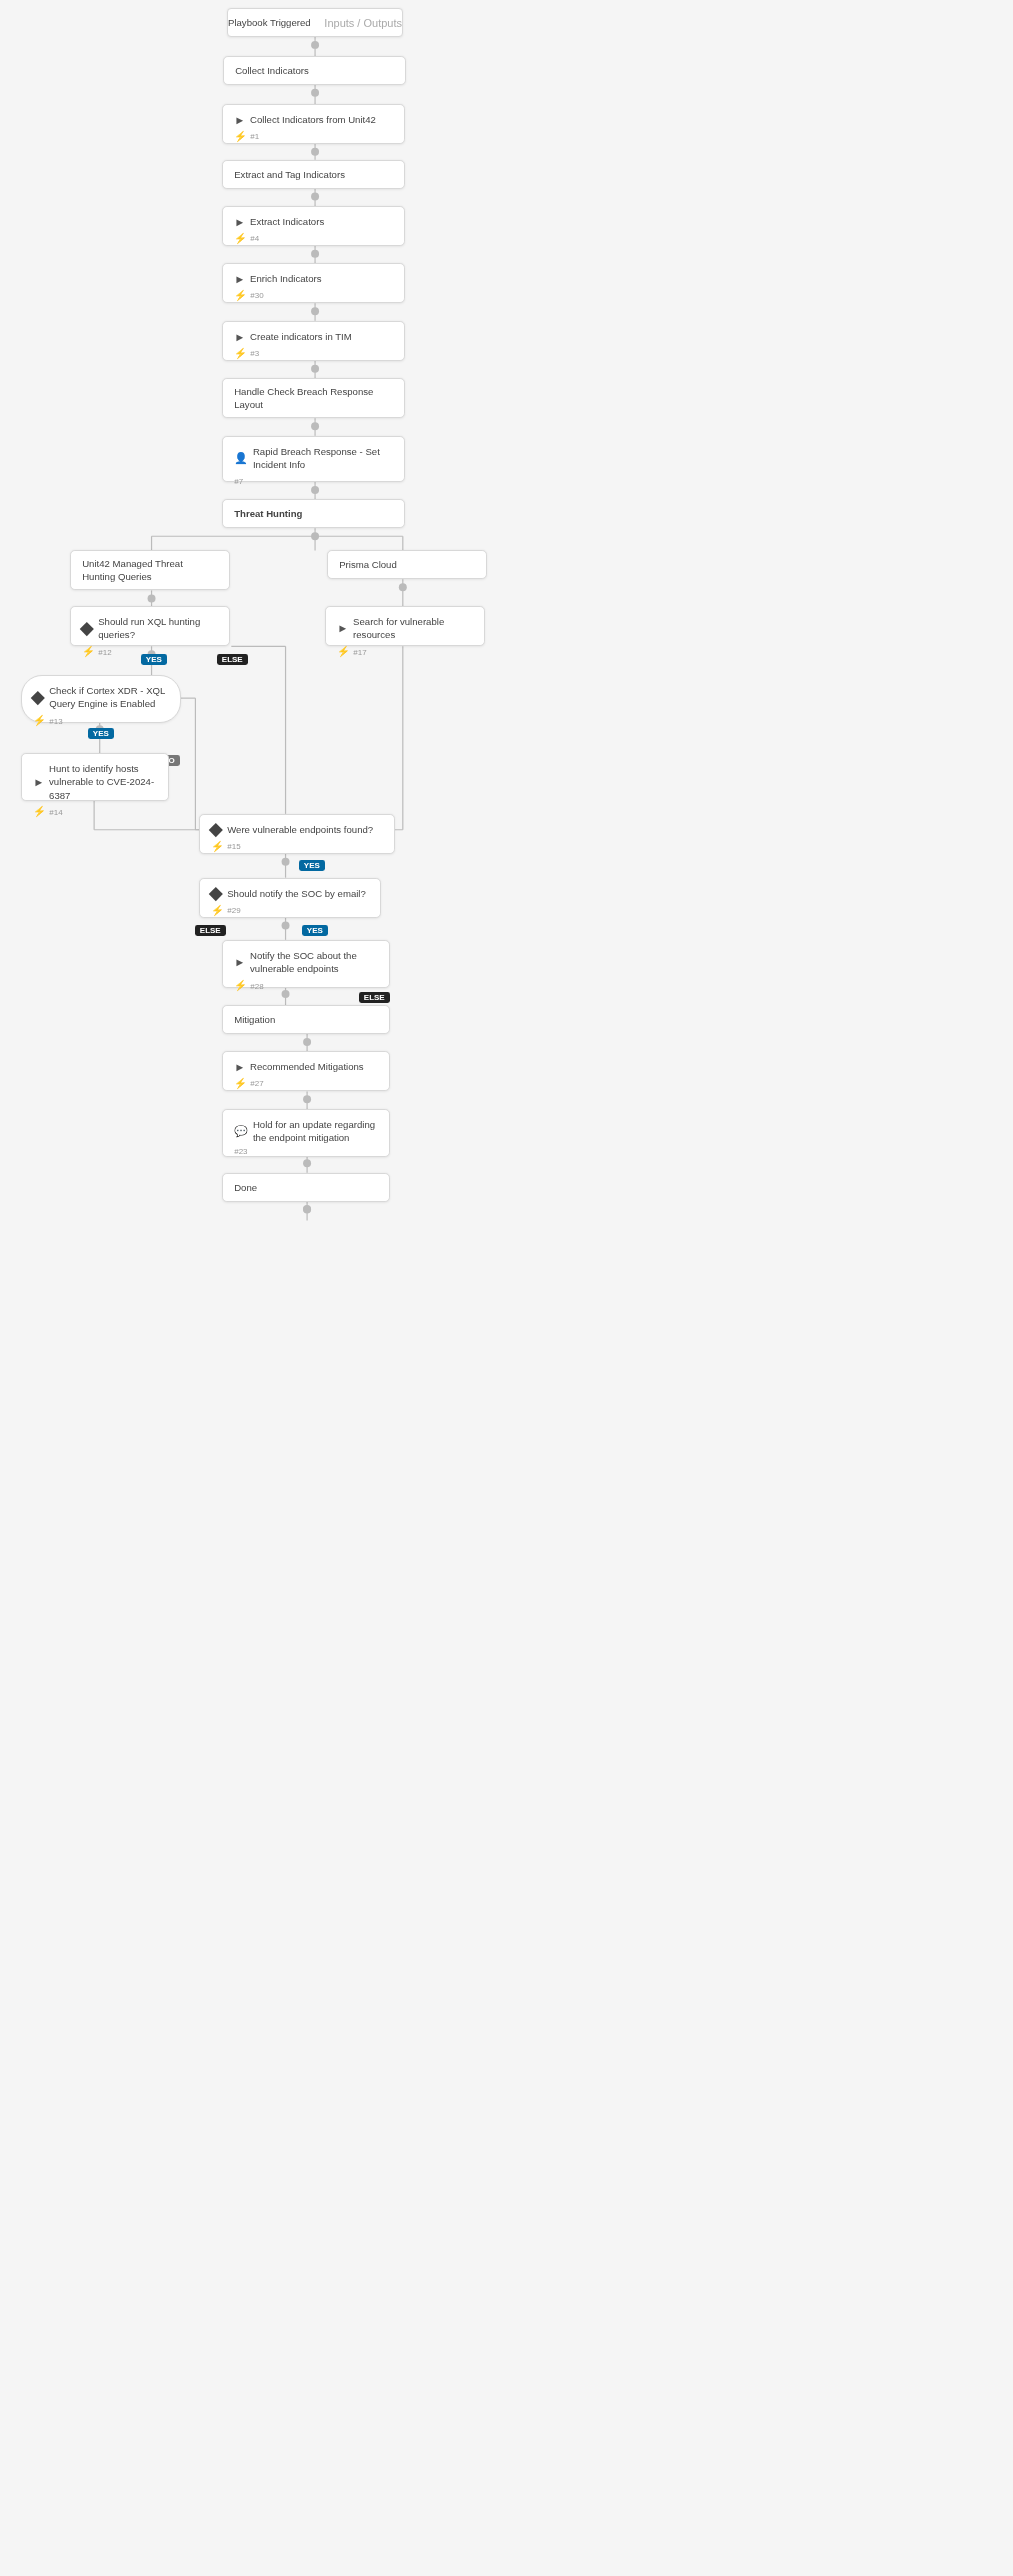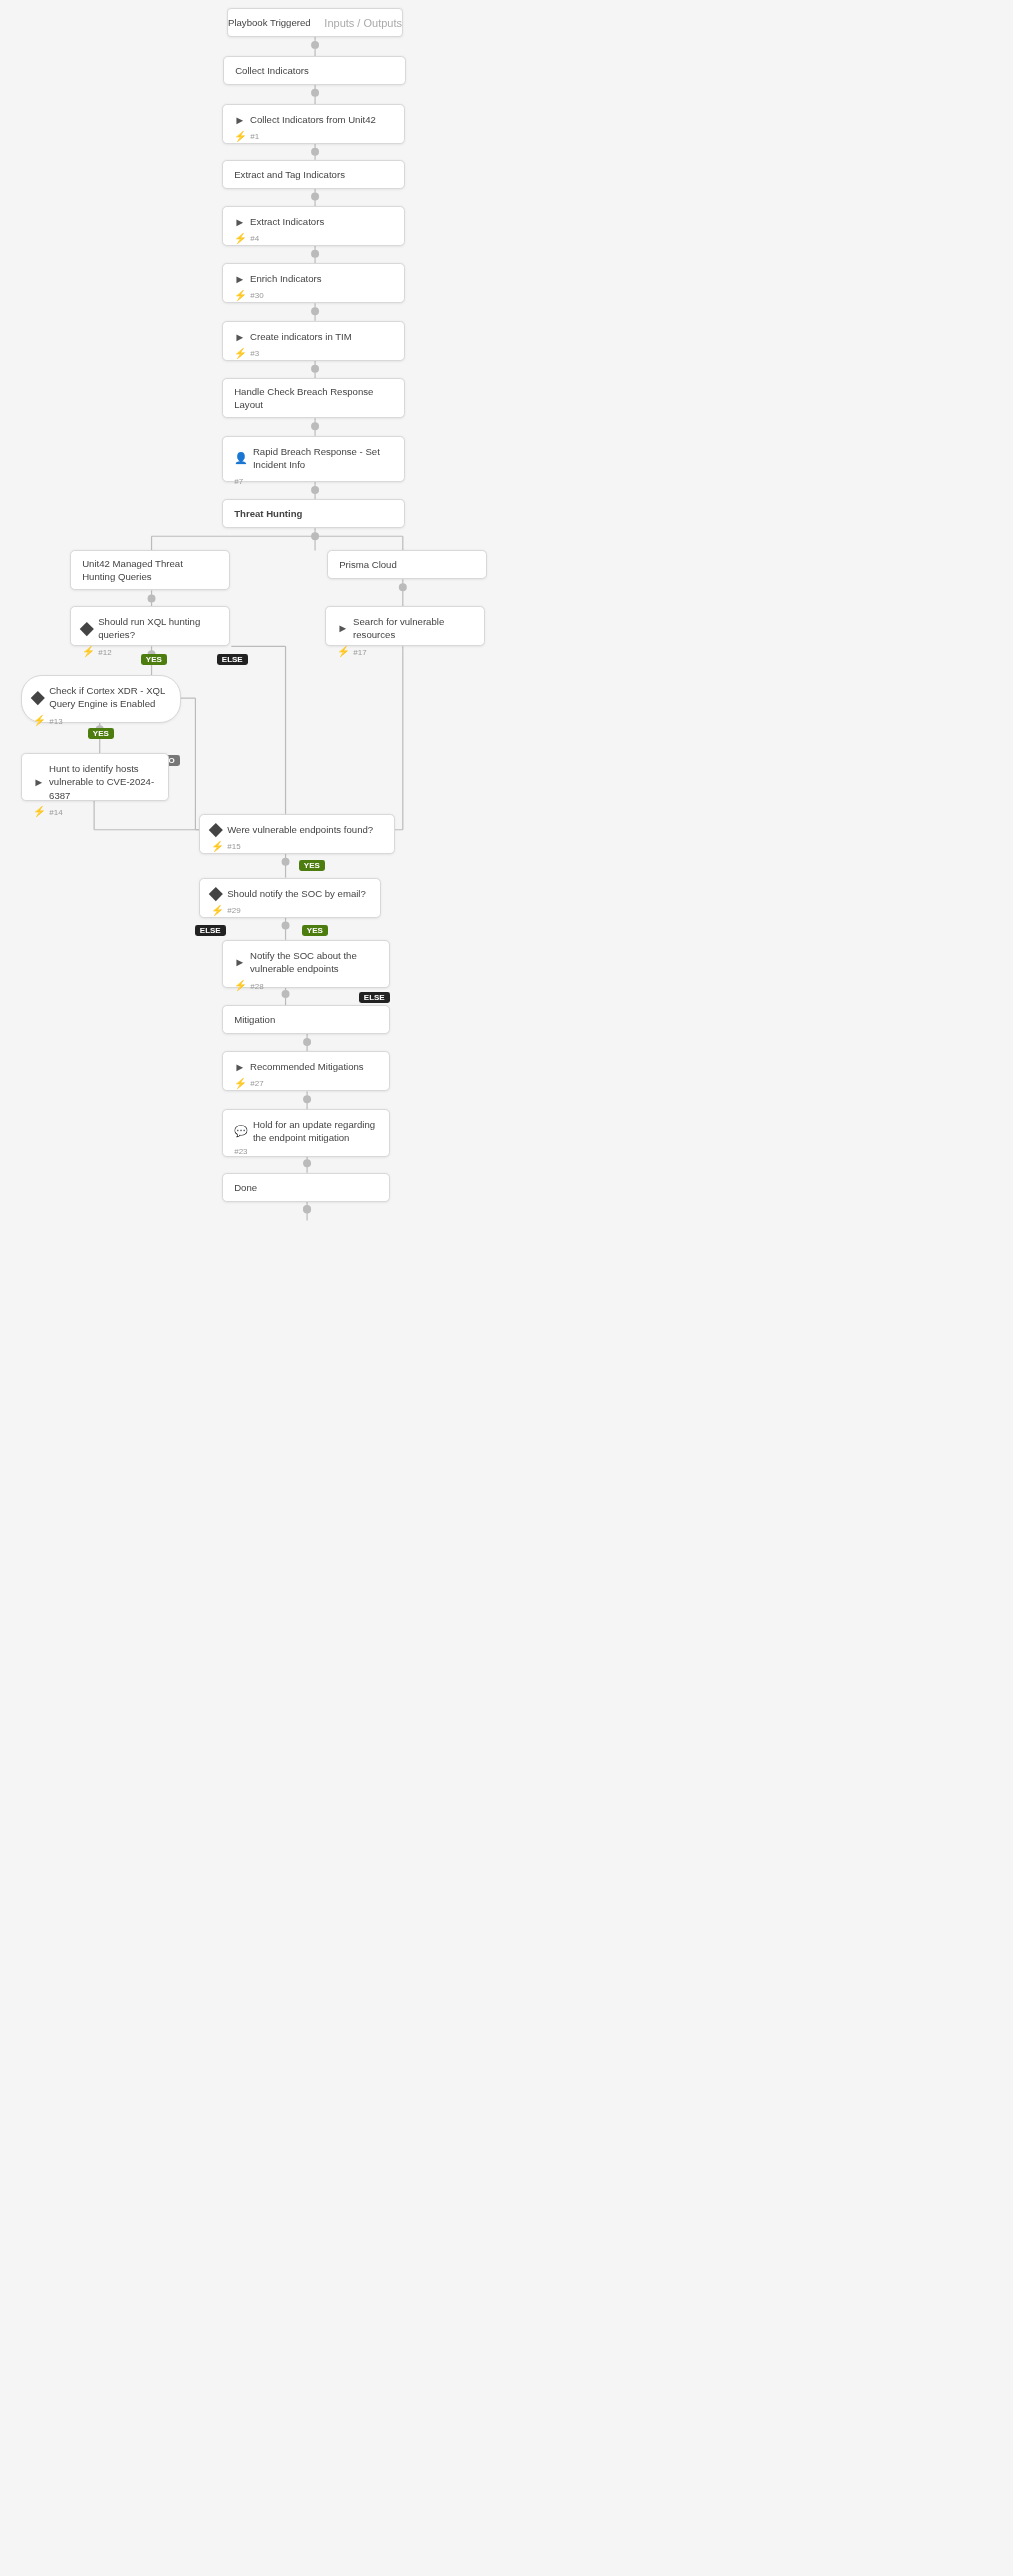--- a/index.html
+++ b/index.html
@@ -46,21 +46,21 @@
     }
     .badge {
       display: inline-block;
       background: #333;
       color: #fff;
       border-radius: 2.4px;
       padding: 0.8px 4.8px;
       font-size: 8px;
       font-weight: bold;
     }
-    .badge-yes { background: #4d7c0f; }
+    .badge-yes { background: #0369a1; }
     .badge-no { background: #777; }
     .badge-else { background: #222; }
     
     svg.connectors {
       position: absolute;
       top: 0; left: 0;
       width: 100%;
       height: 100%;
       pointer-events: none;
     }

